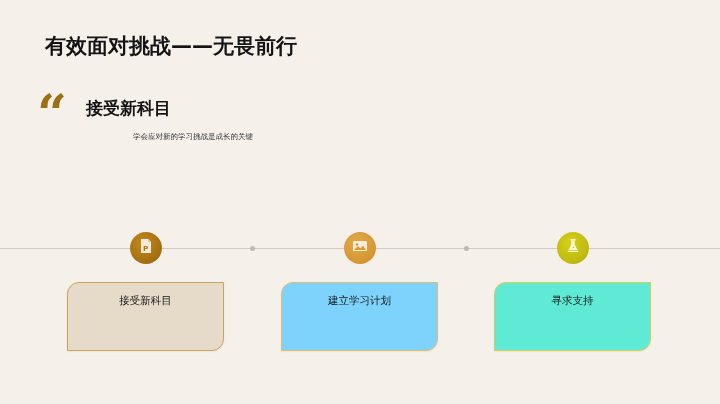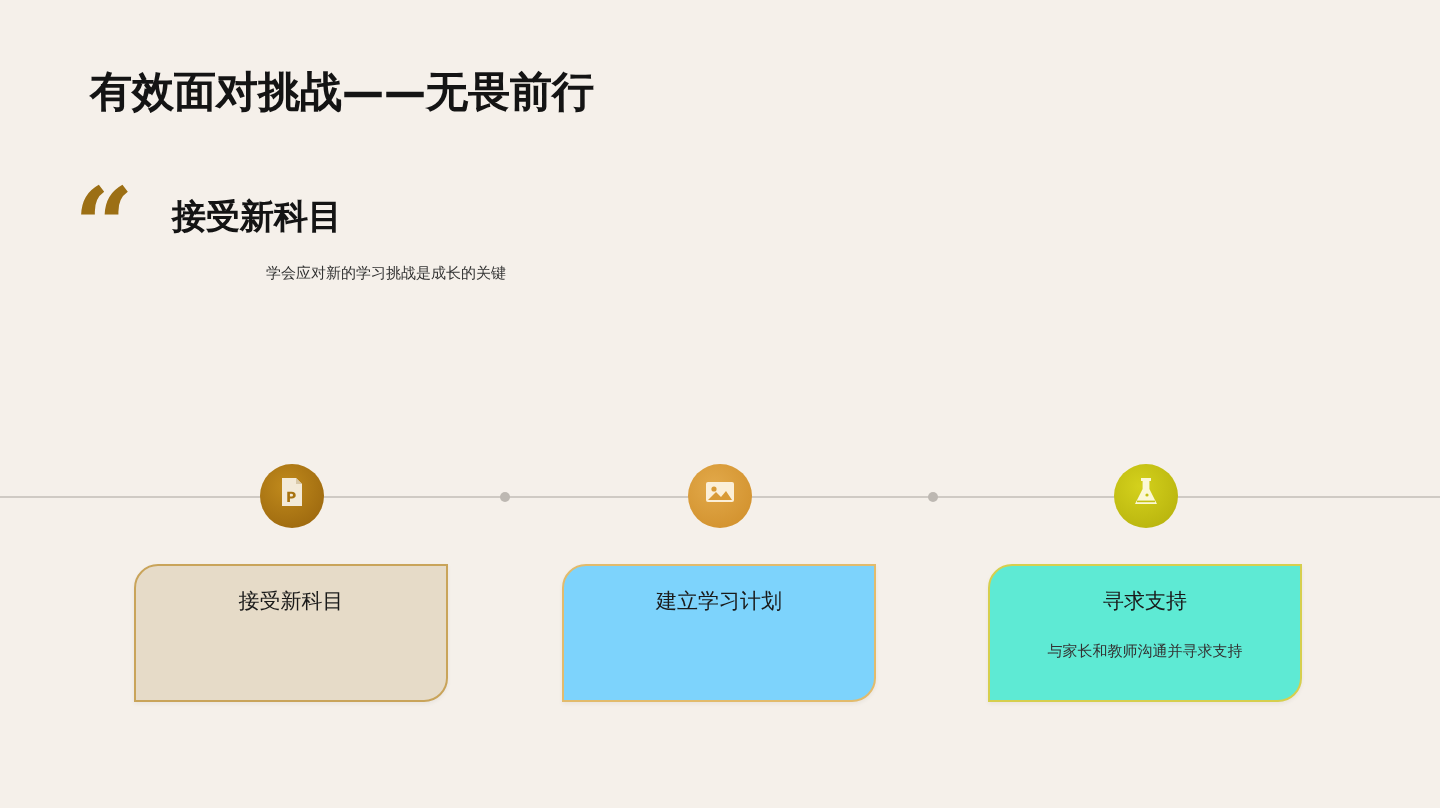--- a/index.html
+++ b/index.html
@@ -100,15 +100,14 @@
       <svg viewBox="0 0 16 16">
         <rect x="5.5" y="1" width="5" height="1.5" fill="#fbf8d6"></rect>
         <path d="M6.3 2.5 V6.5 L2.5 14 H13.5 L9.7 6.5 V2.5 Z" fill="#fbf8d6"></path>
         <circle cx="8.5" cy="9.5" r="0.8" fill="#c4c113"></circle>
         <rect x="3.5" y="12.3" width="9" height="0.8" fill="#c4c113"></rect>
       </svg>
     </span>
   </div>
   <div class="card" style="left:494px; background:#5eead4; border-color:#d6cf4e;">
     <div class="card-title">寻求支持</div>
-    <div class="card-desc">与家长和教师沟通并寻求支持</div>
   </div>
 </div>
 
 </body></html>

